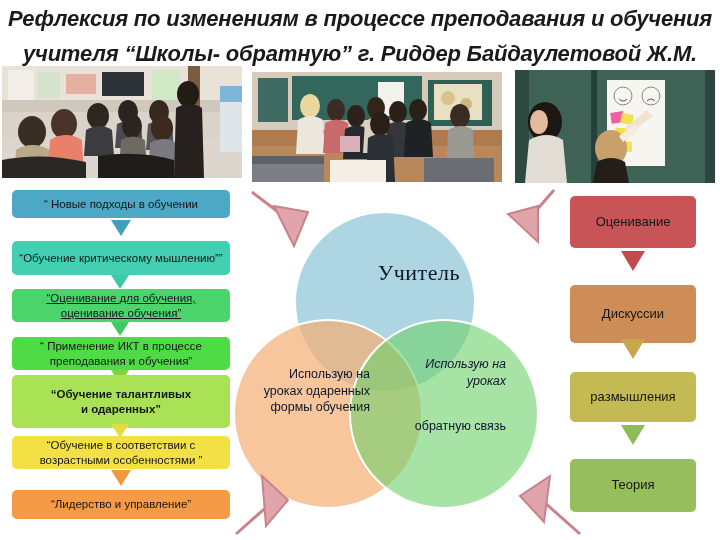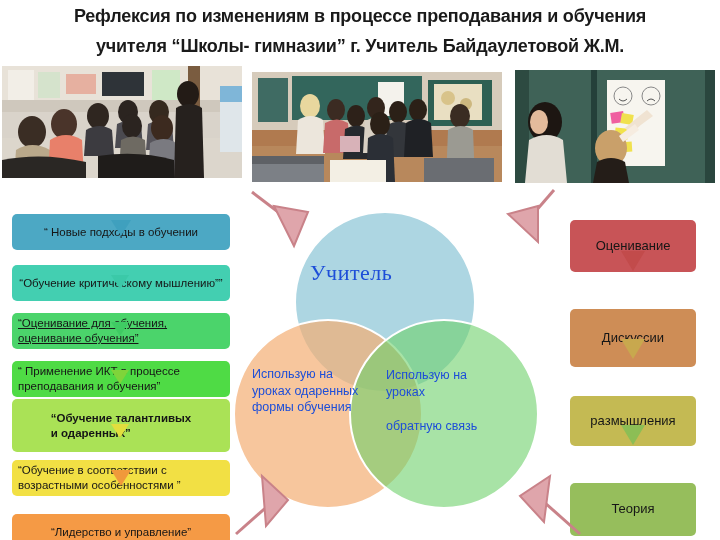--- a/index.html
+++ b/index.html
@@ -20,21 +20,22 @@
   #title-block {
     position: absolute;
     left: 0; top: 0;
     width: 720px;
     height: 66px;
     text-align: center;
   }
   .title-line {
     font-family: "Liberation Sans", sans-serif;
     font-weight: bold;
-    font-size: 18px;
+    font-style: italic;
+    font-size: 22px;
     letter-spacing: -0.2px;
     color: #1a1a1a;
     white-space: nowrap;
   }
   #title-line-1 { margin-top: 6px; }
   #title-line-2 { margin-top: 9px; }
 
   
   .photo {
     position: absolute;
@@ -46,62 +47,62 @@
   #photo-flipchart        { left: 515px; top: 70px; width: 200px; height: 113px; }
   .photo svg { display: block; width: 100%; height: 100%; }
 
   
   .flow-box {
     position: absolute;
     border-radius: 5px;
     display: flex;
     align-items: center;
     justify-content: center;
+    text-align: center;
     box-sizing: border-box;
-    padding: 18px 6px;
+    padding: 10px 6px;
     font-size: 11.5px;
     line-height: 1.28;
     color: #161616;
-    margin-top: 24px;
   }
   .flow-box.left  { left: 12px;  width: 218px; }
   .flow-box.right { left: 570px; width: 126px; font-size: 13px; }
 
   .arrow-down {
     position: absolute;
     width: 0; height: 0;
   }
 
   
   #venn { position: absolute; left: 232px; top: 196px; width: 310px; height: 338px; }
   #venn svg { display: block; }
   .venn-label {
     position: absolute;
-    text-align: left;
+    text-align: right;
     font-size: 12.5px;
     line-height: 1.33;
-    color: #1d4ed8;
+    color: #0f172a;
     pointer-events: none;
   }
   #venn-label-teacher {
     font-family: "Liberation Serif", serif;
     font-size: 22px;
     letter-spacing: 0.5px;
   }
 
   
   .pink-arrow { position: absolute; }
   .pink-arrow svg { display: block; overflow: visible; }
 </style>
 </head>
 <body>
 
 <div id="title-block">
   <div class="title-line" id="title-line-1">Рефлексия по изменениям в процессе преподавания и обучения</div>
-  <div class="title-line" id="title-line-2">учителя “Школы- гимназии” г. Учитель Байдаулетовой Ж.М.</div>
+  <div class="title-line" id="title-line-2">учителя “Школы- обратную” г. Риддер Байдаулетовой Ж.М.</div>
 </div>
 
 <div class="photo" id="photo-classroom-circle">
   <svg viewBox="0 0 240 112" preserveAspectRatio="none" aria-hidden="true">
     <rect x="0" y="0" width="240" height="112" fill="#d9d3ca"></rect>
     <rect x="0" y="0" width="240" height="34" fill="#e8e2d8"></rect>
     <rect x="0" y="34" width="240" height="12" fill="#cfc8bd"></rect>
     <rect x="0" y="72" width="240" height="40" fill="#dcd6cc"></rect>
     <rect x="6" y="4" width="26" height="30" fill="#f2eee7"></rect>
     <rect x="36" y="6" width="22" height="26" fill="#cfe3c9" opacity=".8"></rect>
@@ -234,21 +235,21 @@
 <div class="flow-box right" style="top:459px;height:53px;background:#96BE5C;">Теория</div>
 
 <div id="venn">
   <svg width="310" height="338" viewBox="0 0 310 338" aria-hidden="true">
     <circle cx="153" cy="106" r="90" fill="#A9D4E0" fill-opacity="0.95" stroke="#ffffff" stroke-width="2"></circle>
     <circle cx="96" cy="218" r="94" fill="#F4AE74" fill-opacity="0.70" stroke="#ffffff" stroke-width="2"></circle>
     <circle cx="212" cy="218" r="94" fill="#6ED16A" fill-opacity="0.60" stroke="#ffffff" stroke-width="2"></circle>
   </svg>
   <div class="venn-label" id="venn-label-teacher" style="left:78px;top:62px;width:150px;">Учитель</div>
   <div class="venn-label" style="left:20px;top:170px;width:118px;">Использую на уроках одаренных формы обучения</div>
-  <div class="venn-label" style="left:154px;top:171px;width:120px;">Использую на уроках</div>
+  <div class="venn-label" style="left:154px;top:160px;width:120px;font-style:italic;">Использую на уроках</div>
   <div class="venn-label" style="left:154px;top:222px;width:120px;">обратную связь</div>
 </div>
 
 <div class="pink-arrow" style="left:252px;top:192px;width:80px;height:62px;">
   <svg width="80" height="62" viewBox="0 0 80 62">
     <line x1="0" y1="0" x2="34" y2="26" stroke="#C98289" stroke-width="3"></line>
     <polygon points="22,14 56,20 42,54" fill="#DFA5AB" stroke="#C98289" stroke-width="2"></polygon>
   </svg>
 </div>
 

